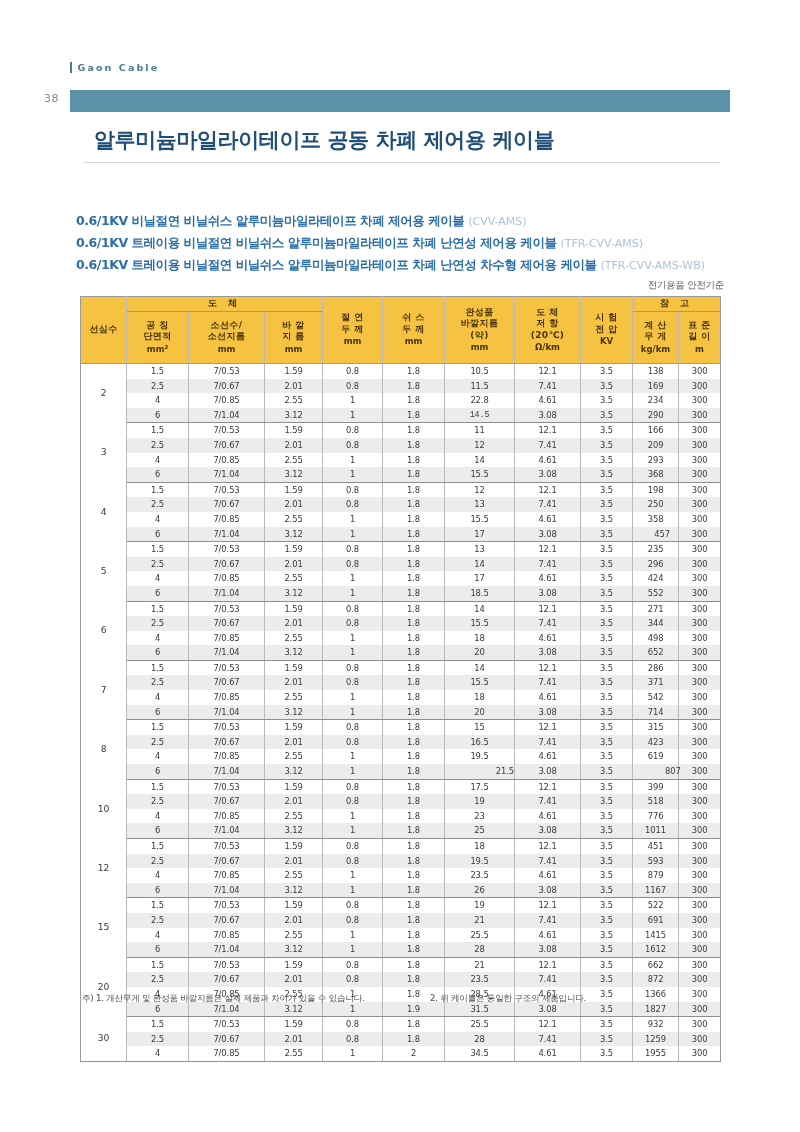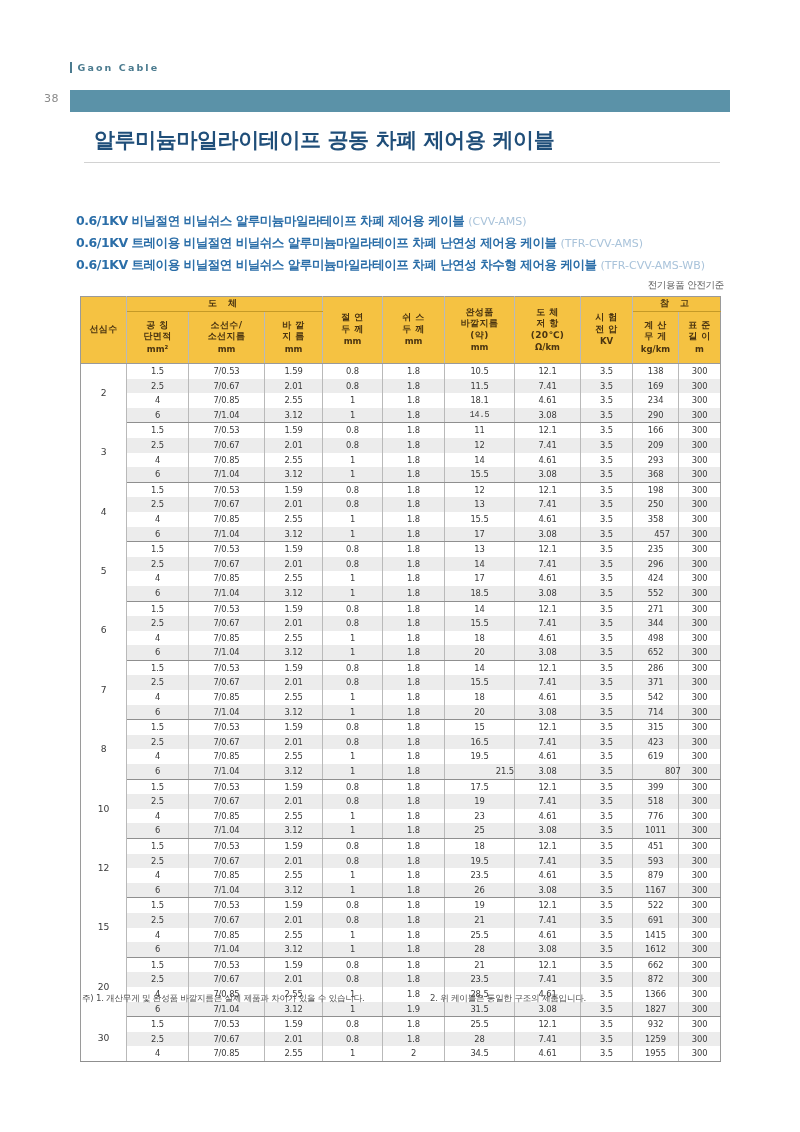--- a/index.html
+++ b/index.html
@@ -317,21 +317,21 @@
           <td>3.5</td>
           <td>169</td>
           <td class="last">300</td>
         </tr>
         <tr>
           <td>4</td>
           <td>7/0.85</td>
           <td>2.55</td>
           <td>1</td>
           <td>1.8</td>
-          <td>18.1</td>
+          <td>22.8</td>
           <td>4.61</td>
           <td>3.5</td>
           <td>234</td>
           <td class="last">300</td>
         </tr>
         <tr class="shade grp-end">
           <td style="border-bottom: 1px solid rgb(143, 143, 143);">6</td>
           <td style="border-bottom: 1px solid rgb(143, 143, 143);">7/1.04</td>
           <td style="border-bottom: 1px solid rgb(143, 143, 143);">3.12</td>
           <td style="border-bottom: 1px solid rgb(143, 143, 143);">1</td>

